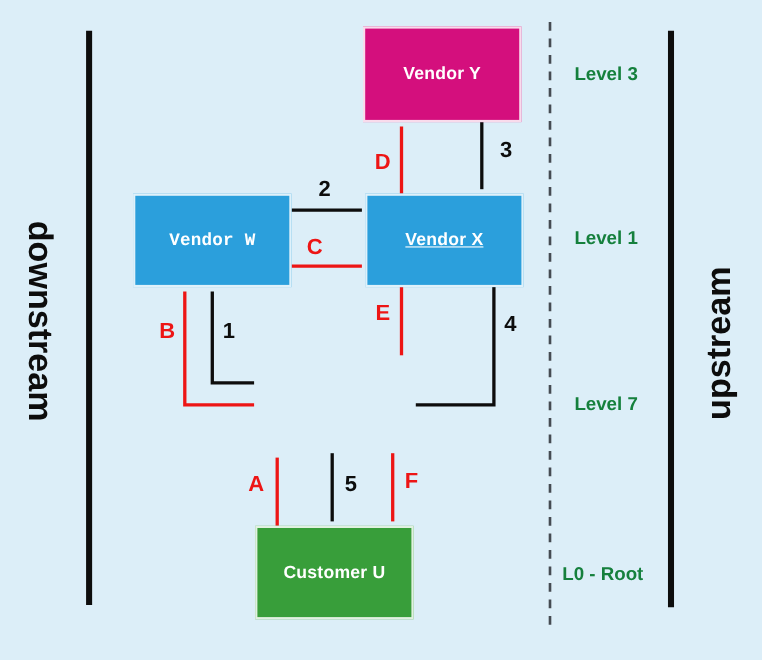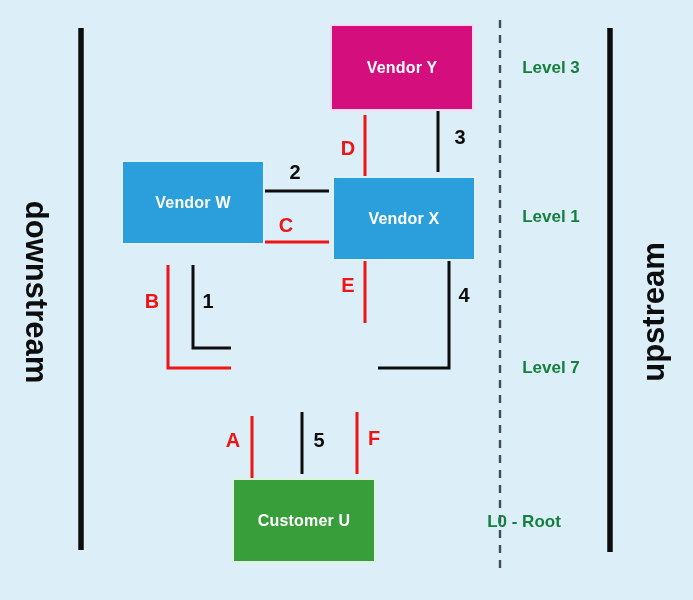--- a/index.html
+++ b/index.html
@@ -73,24 +73,24 @@
     <path class="red" d="M365,176 L365,115" marker-end="url(#hr)"></path>
     <path class="red" d="M231,368 L168,368 L168,265" marker-end="url(#hr)"></path>
     <path class="red" d="M365,261 L365,323" marker-end="url(#hr)"></path>
     <path class="red" d="M252,478 L252,416" marker-end="url(#hr)"></path>
     <path class="red" d="M357,412 L357,474" marker-end="url(#hr)"></path>
   </svg>
 
   <div class="node node-magenta" style="left:330px; top:24px; width:144px; height:87px;text-align:right;">
     <span>Vendor Y</span>
   </div>
-  <div class="node node-blue" style="left:121px; top:160px; width:144px; height:85px;">
+  <div class="node node-blue" style="left:121px; top:176px; width:144px; height:85px;font-family:Liberation Mono, monospace;">
     <span>Vendor W</span>
   </div>
-  <div class="node node-blue" style="left:332px; top:176px; width:144px; height:85px;">
+  <div class="node node-blue" style="left:332px; top:176px; width:144px; height:85px;text-decoration:underline;">
     <span>Vendor X</span>
   </div>
   <div class="node node-green" style="left:232px; top:478px; width:144px; height:85px;">
     <span>Customer U</span>
   </div>
 
   <div class="edge-label black" style="left:295px; top:172px;">2</div>
   <div class="edge-label red" style="left:286px; top:225px;">C</div>
   <div class="edge-label black" style="left:460px; top:137px;">3</div>
   <div class="edge-label red" style="left:348px; top:148px;">D</div>
@@ -98,18 +98,18 @@
   <div class="edge-label red" style="left:152px; top:301px;">B</div>
   <div class="edge-label black" style="left:464px; top:295px;">4</div>
   <div class="edge-label red" style="left:348px; top:285px;">E</div>
   <div class="edge-label black" style="left:319px; top:440px;">5</div>
   <div class="edge-label red" style="left:233px; top:440px;">A</div>
   <div class="edge-label red" style="left:374px; top:438px;">F</div>
 
   <div class="level-label" style="left:551px; top:68px;">Level 3</div>
   <div class="level-label" style="left:551px; top:217px;">Level 1</div>
   <div class="level-label" style="left:551px; top:368px;">Level 7</div>
-  <div class="level-label" style="left:524px; top:522px;">L0 - Root</div>
+  <div class="level-label" style="left:548px; top:522px;">L0 - Root</div>
 
   <div class="axis-word down" style="left:36px; top:292px;">downstream</div>
   <div class="axis-word up" style="left:654px; top:312px;">upstream</div>
 
 </div>
 
 </body></html>

